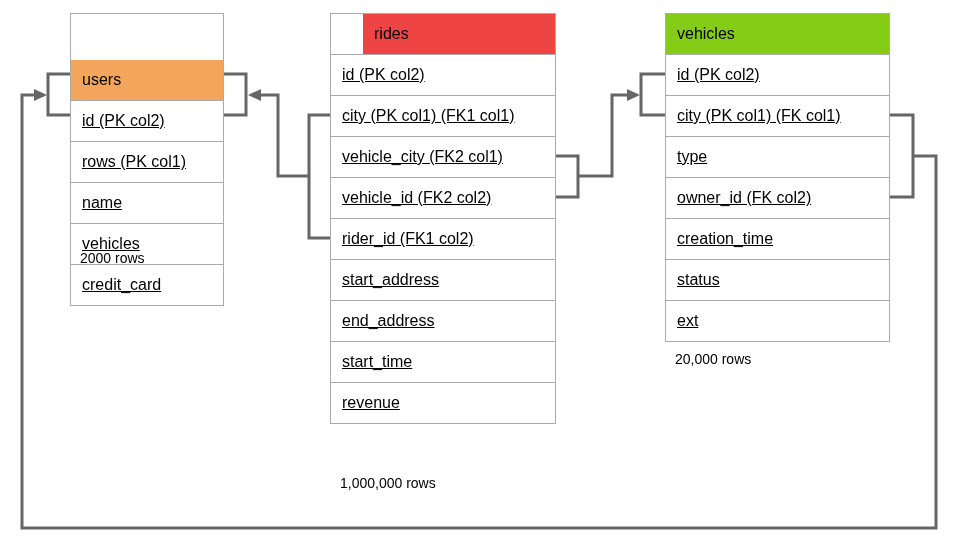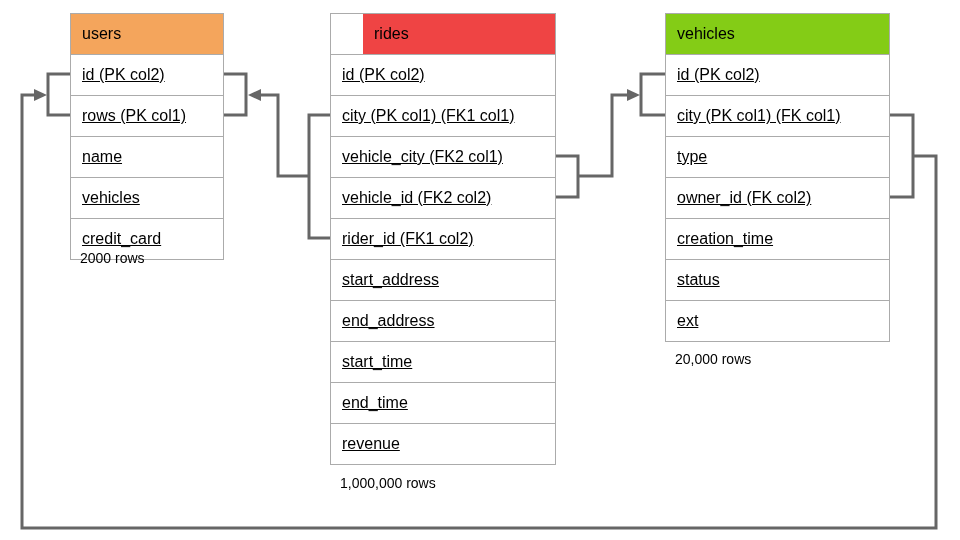--- a/index.html
+++ b/index.html
@@ -48,21 +48,21 @@
 
     <g>
       <polyline points="888,115 913,115 913,197 888,197"></polyline>
       <polyline points="70,74 48,74 48,115 70,115"></polyline>
       <polyline points="913,156 936,156 936,528 22,528 22,95 35,95"></polyline>
       <path class="arrow" d="M47 95 L34 89 L34 101 Z"></path>
     </g>
   </svg>
 
   <div class="db-table" style="left:70px;width:152px">
-    <div class="thead" style="background-color: rgb(244, 165, 92);">users</div>
+    <div class="thead" style="background-color: rgb(244, 165, 92); margin-top: 46px;">users</div>
     <div>
 
     <div class="row">id (PK col2)</div>
         <div class="row">rows (PK col1)</div>
         <div class="row">name</div>
         <div class="row">vehicles</div>
         <div class="row">credit_card</div>
       </div>
   </div>
   <div class="rowcount" style="left:80px;top:250px">2000 rows</div>
@@ -72,21 +72,20 @@
     <div>
 
     <div class="row">id (PK col2)</div>
         <div class="row">city (PK col1) (FK1 col1)</div>
         <div class="row">vehicle_city (FK2 col1)</div>
         <div class="row">vehicle_id (FK2 col2)</div>
         <div class="row">rider_id (FK1 col2)</div>
         <div class="row">start_address</div>
         <div class="row">end_address</div>
         <div class="row">start_time</div>
-        <div class="row">end_time</div>
         <div class="row">revenue</div>
       </div>
   </div>
   <div class="rowcount" style="left:340px;top:475px">1,000,000 rows</div>
 
   <div class="db-table" style="left:665px;width:223px">
     <div class="thead" style="background-color: #84cc16;">vehicles</div>
     <div>
 
     <div class="row">id (PK col2)</div>

